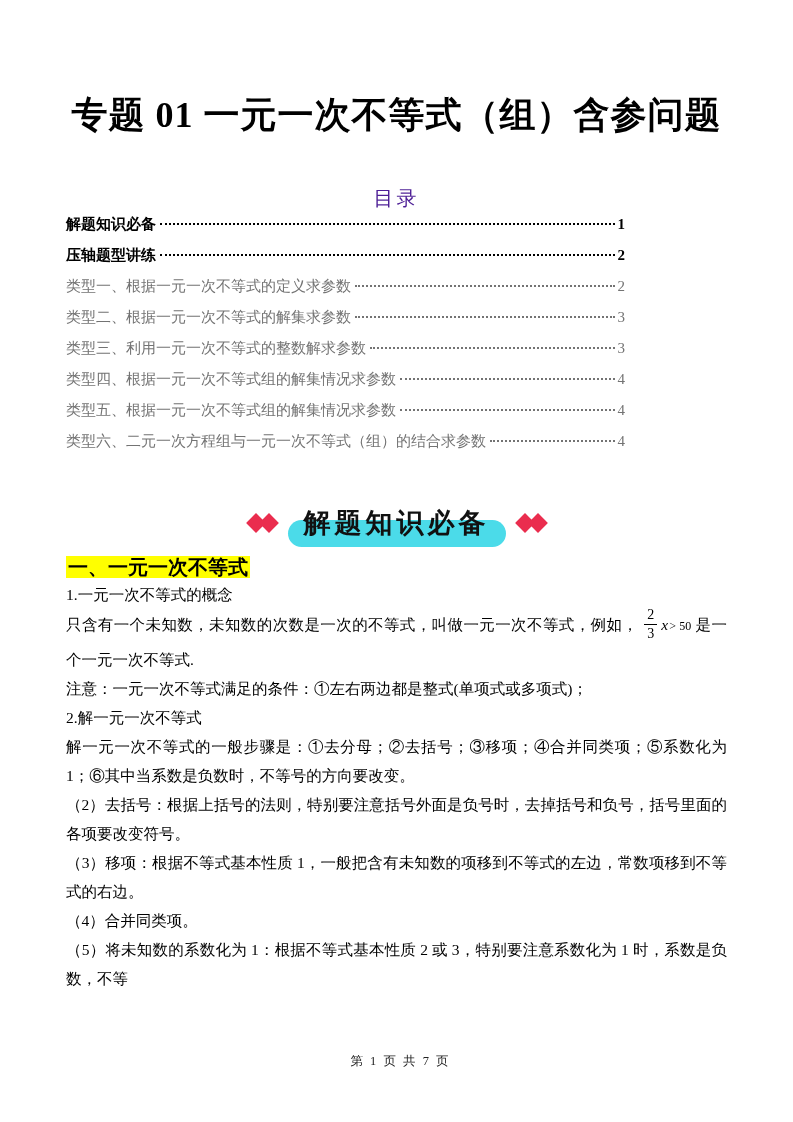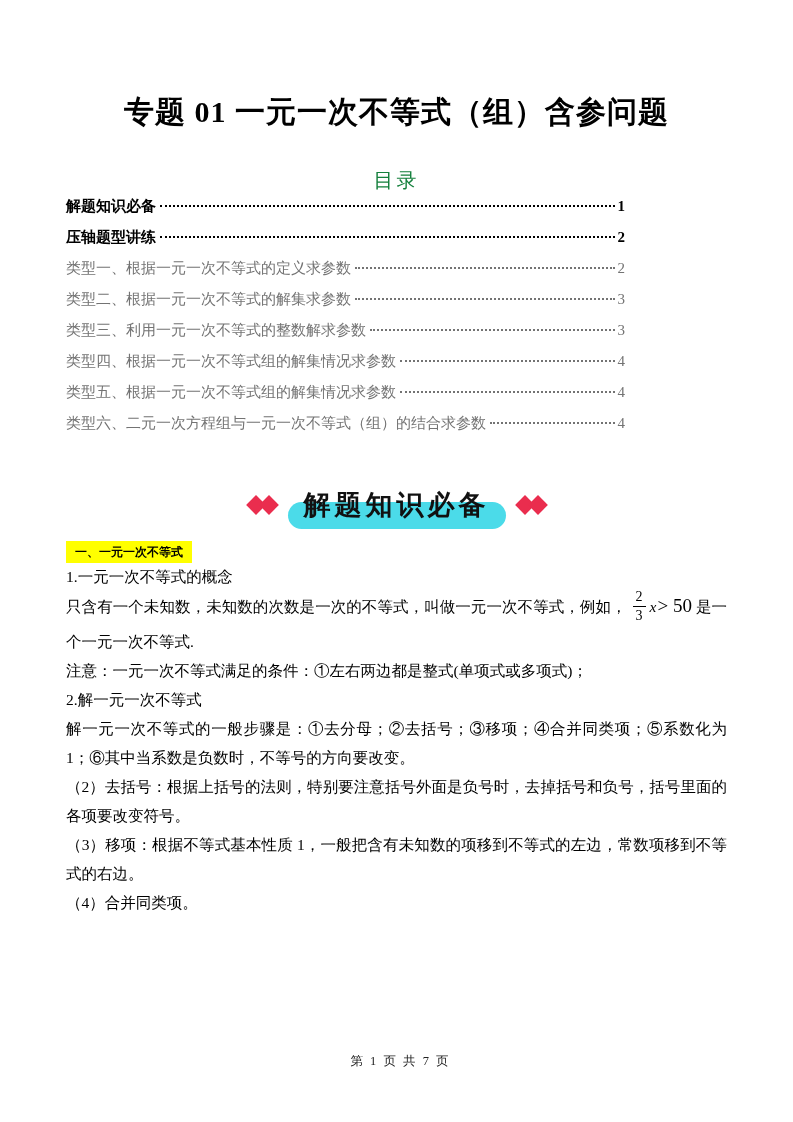--- a/index.html
+++ b/index.html
@@ -11,32 +11,32 @@
     margin: 0 auto;
     background: #ffffff;
     font-family: "Liberation Serif", "DejaVu Serif", serif;
     color: #000;
     overflow: hidden;
   }
   .inner { padding: 92px 66px 0 66px; }
 
   
   .doc-title {
-    font-size: 30px;
+    font-size: 36px;
     font-weight: 700;
     text-align: center;
     letter-spacing: 1px;
     line-height: 1.3;
-    margin-bottom: 36px;
+    margin-bottom: 46px;
   }
 
   
   .toc-heading {
     font-size: 20px;
-    color: #15803d;
+    color: #4c1d95;
     text-align: center;
     font-weight: 400;
     letter-spacing: 3px;
     margin-bottom: 3px;
   }
   .toc { width: 559px; }
   .toc-row {
     display: flex;
     align-items: baseline;
     height: 31px;
@@ -92,43 +92,43 @@
     color: #111;
   }
 
   
   .body-block { font-size: 15.5px; line-height: 29px; text-align: justify; }
   .body-block p { margin: 0; }
   .hl-yellow {
     display: inline-block;
     background: #ffff00;
     font-weight: 700;
-    font-size: 12px;
+    font-size: 20px;
     line-height: 22px;
-    padding: 0 9px;
+    padding: 0 2px;
   }
   .subhead-line { line-height: 26px; }
 
   
   .frac {
     display: inline-block;
     vertical-align: middle;
     text-align: center;
     line-height: 1;
     margin: 0 3px 4px 6px;
   }
   .frac .fn {
     display: block;
     font-size: 14px;
     padding: 0 3px 2px 3px;
     border-bottom: 1px solid #000;
   }
   .frac .fd { display: block; font-size: 14px; padding-top: 2px; }
   .math-var { font-style: italic; font-size: 15.5px; margin: 0 1px; }
-  .math-rest { font-size: 19px; margin-top: 12px; }
+  .math-rest { font-size: 12px; margin-top: 12px; }
 
   
   .footer {
     position: absolute;
     left: 8px; right: 0;
     bottom: 52px;
     text-align: center;
     font-size: 12.5px;
     letter-spacing: 2px;
     color: #222;
@@ -211,18 +211,19 @@
       <p>
         <span>只含有一个未知数，未知数的次数是一次的不等式，叫做一元一次不等式，例如，</span><span class="frac"><span class="fn">2</span><span class="fd">3</span></span><span class="math-var">x</span><span class="math-rest">&gt; 50</span><span> 是一个一元一次不等式.</span>
       </p>
 
       <p>注意：一元一次不等式满足的条件：①左右两边都是整式(单项式或多项式)；</p>
       <p>2.解一元一次不等式</p>
       <p>解一元一次不等式的一般步骤是：①去分母；②去括号；③移项；④合并同类项；⑤系数化为 1；⑥其中当系数是负数时，不等号的方向要改变。</p>
       <p>（2）去括号：根据上括号的法则，特别要注意括号外面是负号时，去掉括号和负号，括号里面的各项要改变符号。</p>
       <p>（3）移项：根据不等式基本性质 1，一般把含有未知数的项移到不等式的左边，常数项移到不等式的右边。</p>
       <p>（4）合并同类项。</p>
+      <p>（5）将未知数的系数化为 1：根据不等式基本性质 2 或 3，特别要注意系数化为 1 时，系数是负数，不等</p>
     </div>
 
   </div>
 
   <div class="footer">第 1 页 共 7 页</div>
 </div>
 
 </body></html>

